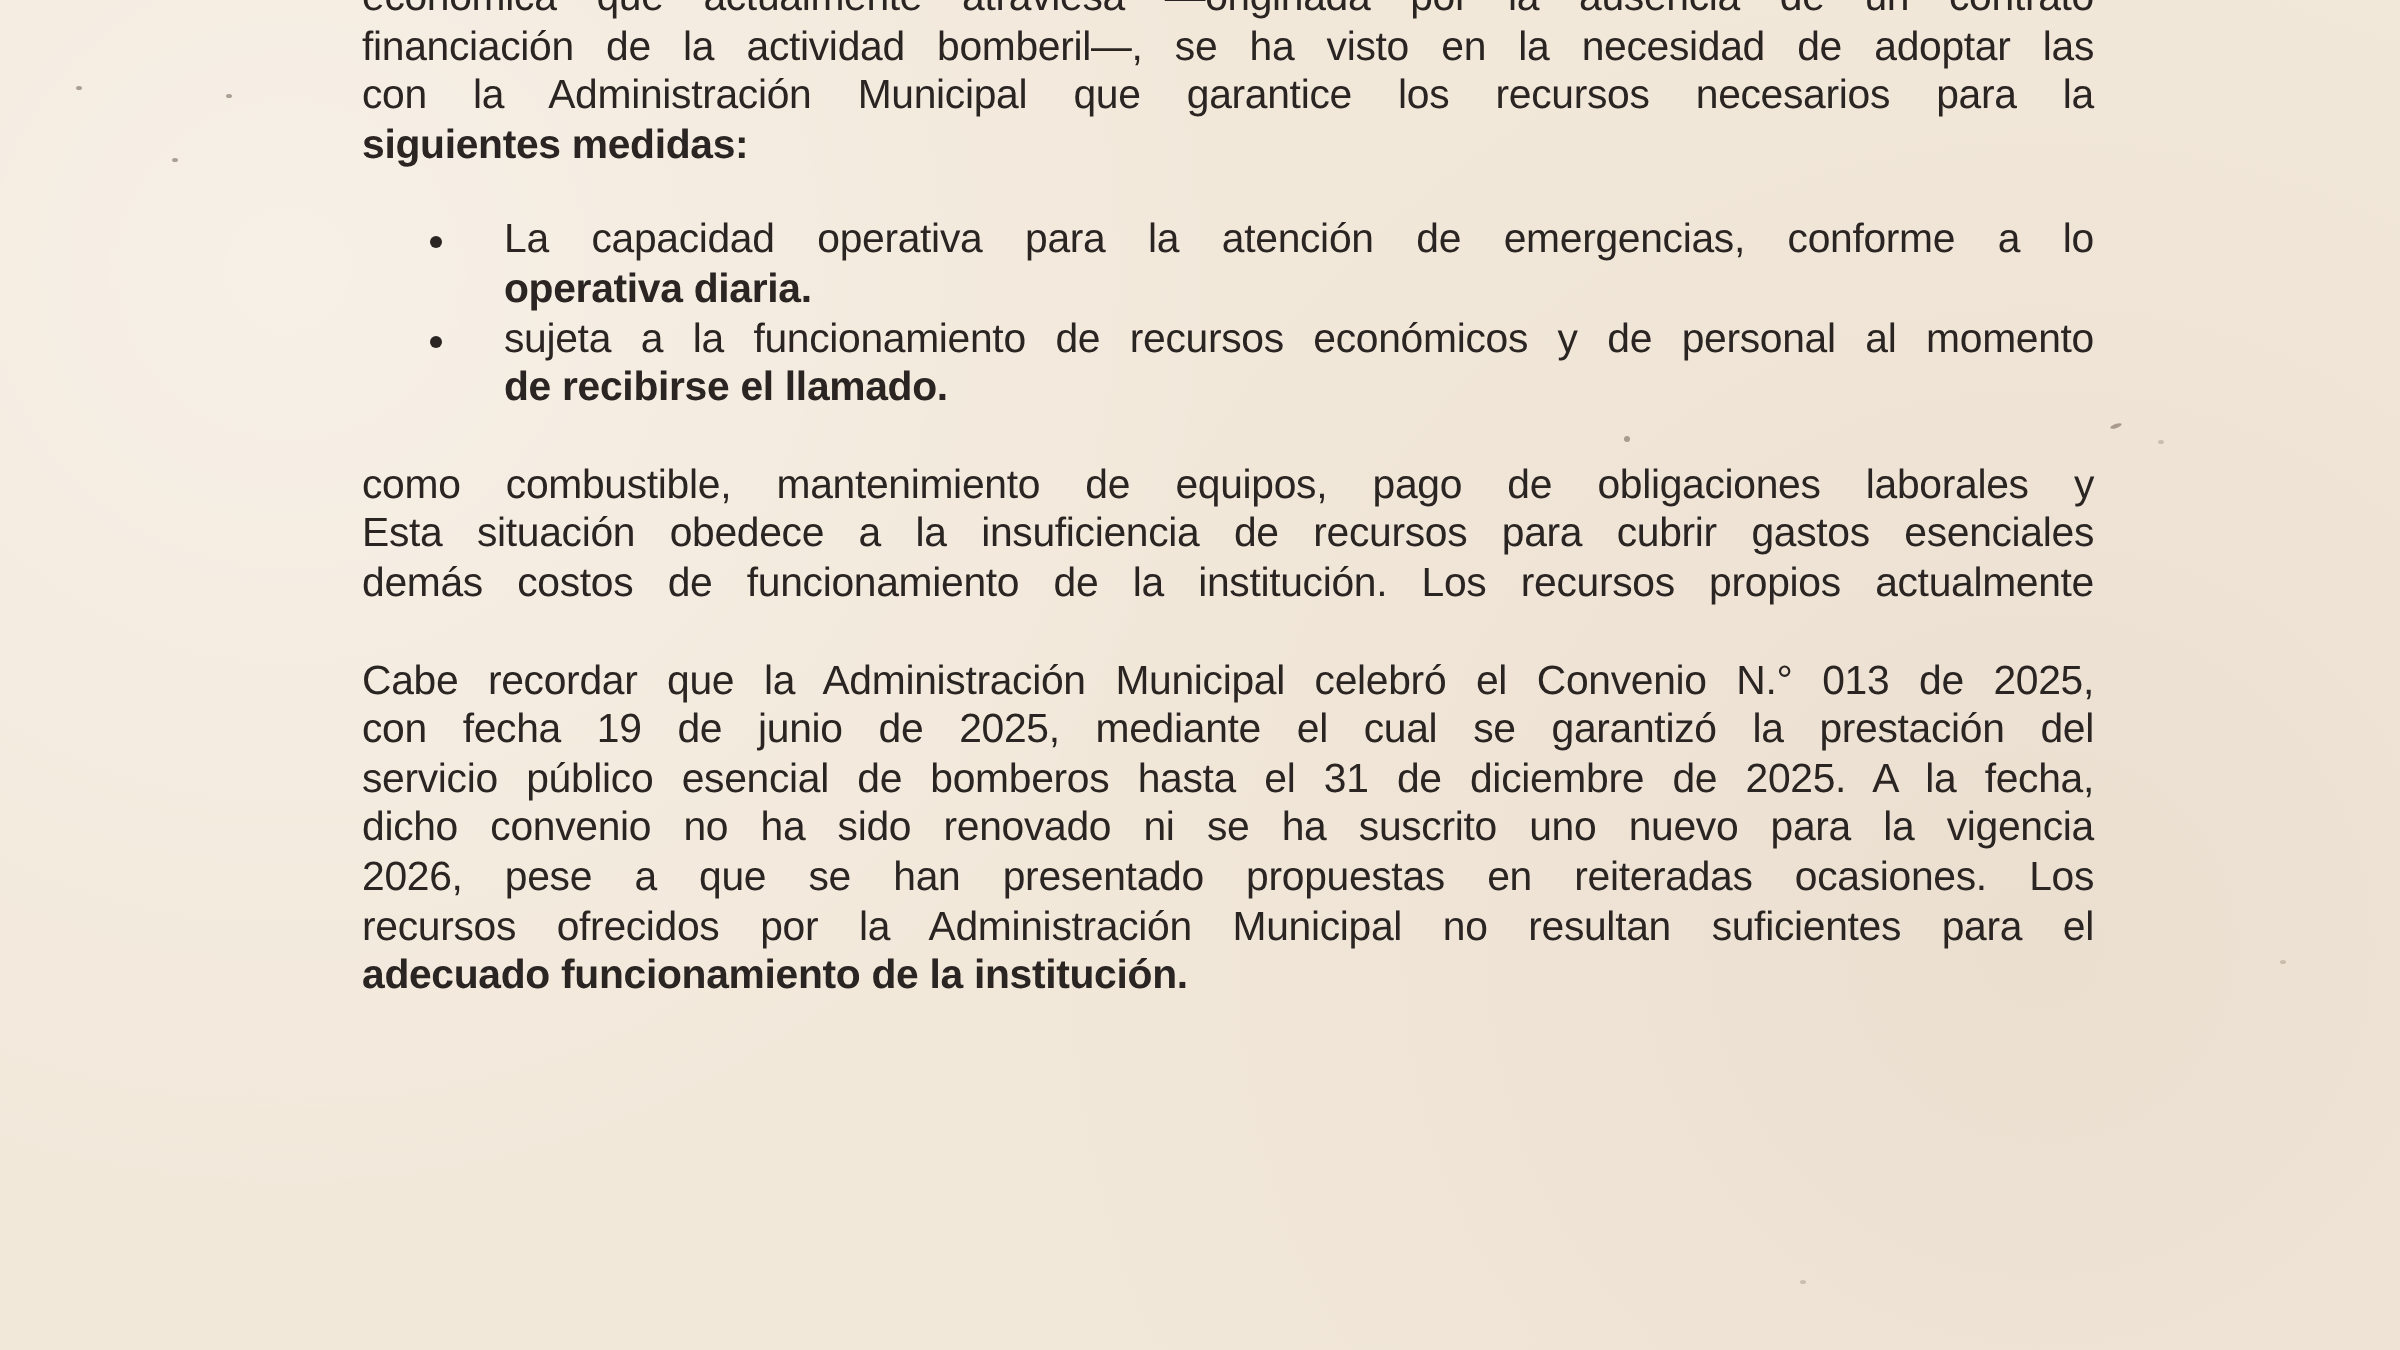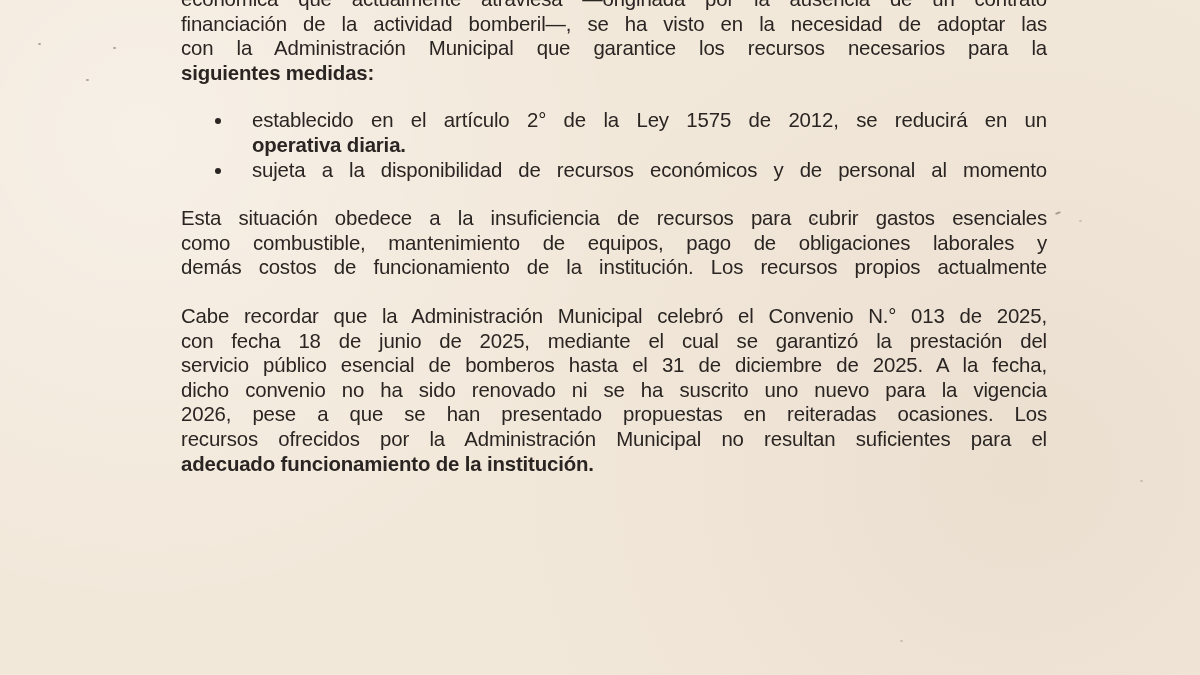--- a/index.html
+++ b/index.html
@@ -95,38 +95,39 @@
   <p class="para-intro">
     <span class="line">económica que actualmente atraviesa —originada por la ausencia de un contrato</span>
     <span class="line">financiación de la actividad bomberil—, se ha visto en la necesidad de adoptar las</span>
     <span class="line">con la Administración Municipal que garantice los recursos necesarios para la</span>
     <span class="line last">siguientes medidas:</span>
   </p>
 
   <ul class="bullets">
     <li>
       <span class="bullet-dot"></span>
-      <span class="line">establecido en el artículo 2° de la Ley 1575 de 2012, se reducirá en un</span>
+      <span class="line">La capacidad operativa para la atención de emergencias, conforme a lo</span>
       <span class="line last">operativa diaria.</span>
     </li>
     <li>
       <span class="bullet-dot"></span>
-      <span class="line">sujeta a la disponibilidad de recursos económicos y de personal al momento</span>
+      <span class="line">sujeta a la funcionamiento de recursos económicos y de personal al momento</span>
+      <span class="line last">de recibirse el llamado.</span>
     </li>
   </ul>
 
   <p class="para-situation">
+    <span class="line">como combustible, mantenimiento de equipos, pago de obligaciones laborales y</span>
     <span class="line">Esta situación obedece a la insuficiencia de recursos para cubrir gastos esenciales</span>
-    <span class="line">como combustible, mantenimiento de equipos, pago de obligaciones laborales y</span>
     <span class="line">demás costos de funcionamiento de la institución. Los recursos propios actualmente</span>
   </p>
 
   <p class="para-convenio">
     <span class="line">Cabe recordar que la Administración Municipal celebró el Convenio N.° 013 de 2025,</span>
-    <span class="line">con fecha 18 de junio de 2025, mediante el cual se garantizó la prestación del</span>
+    <span class="line">con fecha 19 de junio de 2025, mediante el cual se garantizó la prestación del</span>
     <span class="line">servicio público esencial de bomberos hasta el 31 de diciembre de 2025. A la fecha,</span>
     <span class="line">dicho convenio no ha sido renovado ni se ha suscrito uno nuevo para la vigencia</span>
     <span class="line">2026, pese a que se han presentado propuestas en reiteradas ocasiones. Los</span>
     <span class="line">recursos ofrecidos por la Administración Municipal no resultan suficientes para el</span>
     <span class="line last">adecuado funcionamiento de la institución.</span>
   </p>
 
 </div>
 
 </body></html>

